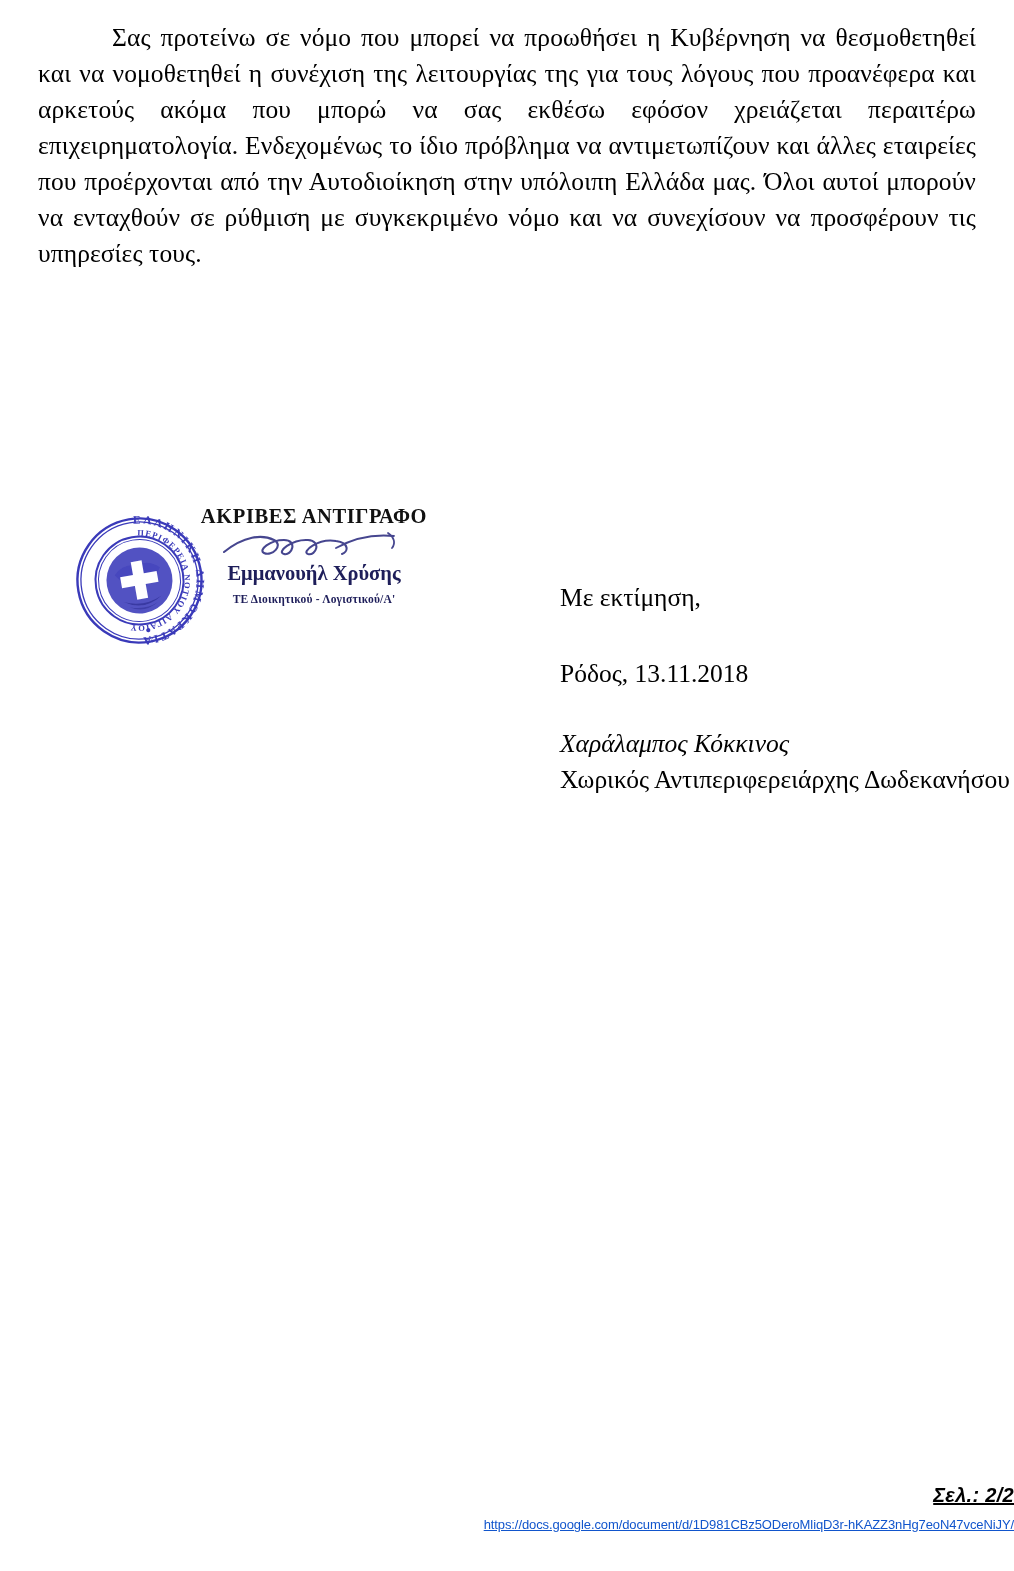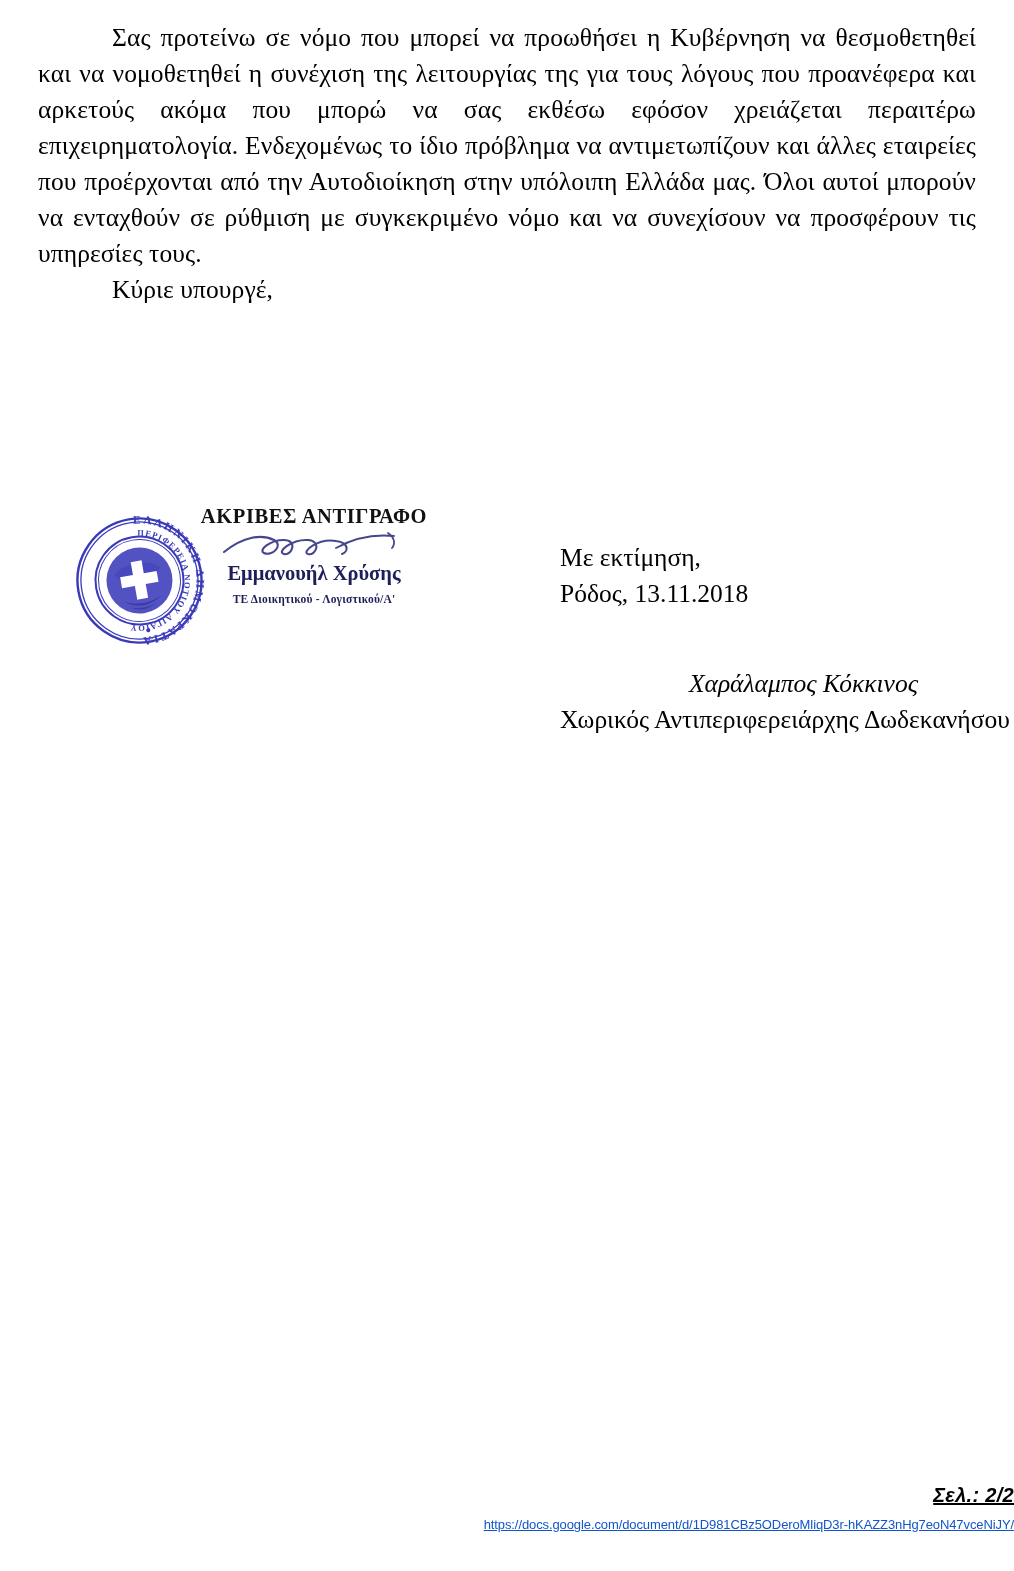--- a/index.html
+++ b/index.html
@@ -38,24 +38,24 @@
 
   
   #signature-block {
     position: absolute;
     left: 560px;
     top: 540px;
     width: 430px;
     font-size: 25.5px;
     line-height: 36px;
   }
-  #signature-block .closing-line { white-space: nowrap; }
+  #signature-block .closing-line { white-space: nowrap; margin-top: 40px; }
   #signer {
-    margin-top: 54px;
-    text-align: right;
+    margin-top: 34px;
+    text-align: left;
     font-style: italic;
     white-space: nowrap;
     padding-right: 72px;
   }
   #signer-title {
     text-align: center;
     white-space: nowrap;
   }
 
   
@@ -140,21 +140,20 @@
     word-break: break-all;
   }
 </style>
 </head>
 <body>
 
 <div id="page">
 
   <div id="letter-body">
     <p class="para">Σας προτείνω σε νόμο που μπορεί να προωθήσει η Κυβέρνηση να θεσμοθετηθεί και να νομοθετηθεί η συνέχιση της λειτουργίας της για τους λόγους που προανέφερα και αρκετούς ακόμα που μπορώ να σας εκθέσω εφόσον χρειάζεται περαιτέρω επιχειρηματολογία. Ενδεχομένως το ίδιο πρόβλημα να αντιμετωπίζουν και άλλες εταιρείες που προέρχονται από την Αυτοδιοίκηση στην υπόλοιπη Ελλάδα μας. Όλοι αυτοί μπορούν να ενταχθούν σε ρύθμιση με συγκεκριμένο νόμο και να συνεχίσουν να προσφέρουν τις υπηρεσίες τους.</p>
-    <p class="para">Κύριε υπουργέ,</p>
   </div>
 
   <div id="signature-block">
     <div class="closing-line">Με εκτίμηση,</div>
     <div class="closing-line">Ρόδος, 13.11.2018</div>
     <div id="signer">Χαράλαμπος Κόκκινος</div>
     <div id="signer-title">Χωρικός Αντιπεριφερειάρχης Δωδεκανήσου</div>
   </div>
 
   <div id="stamp-area">

